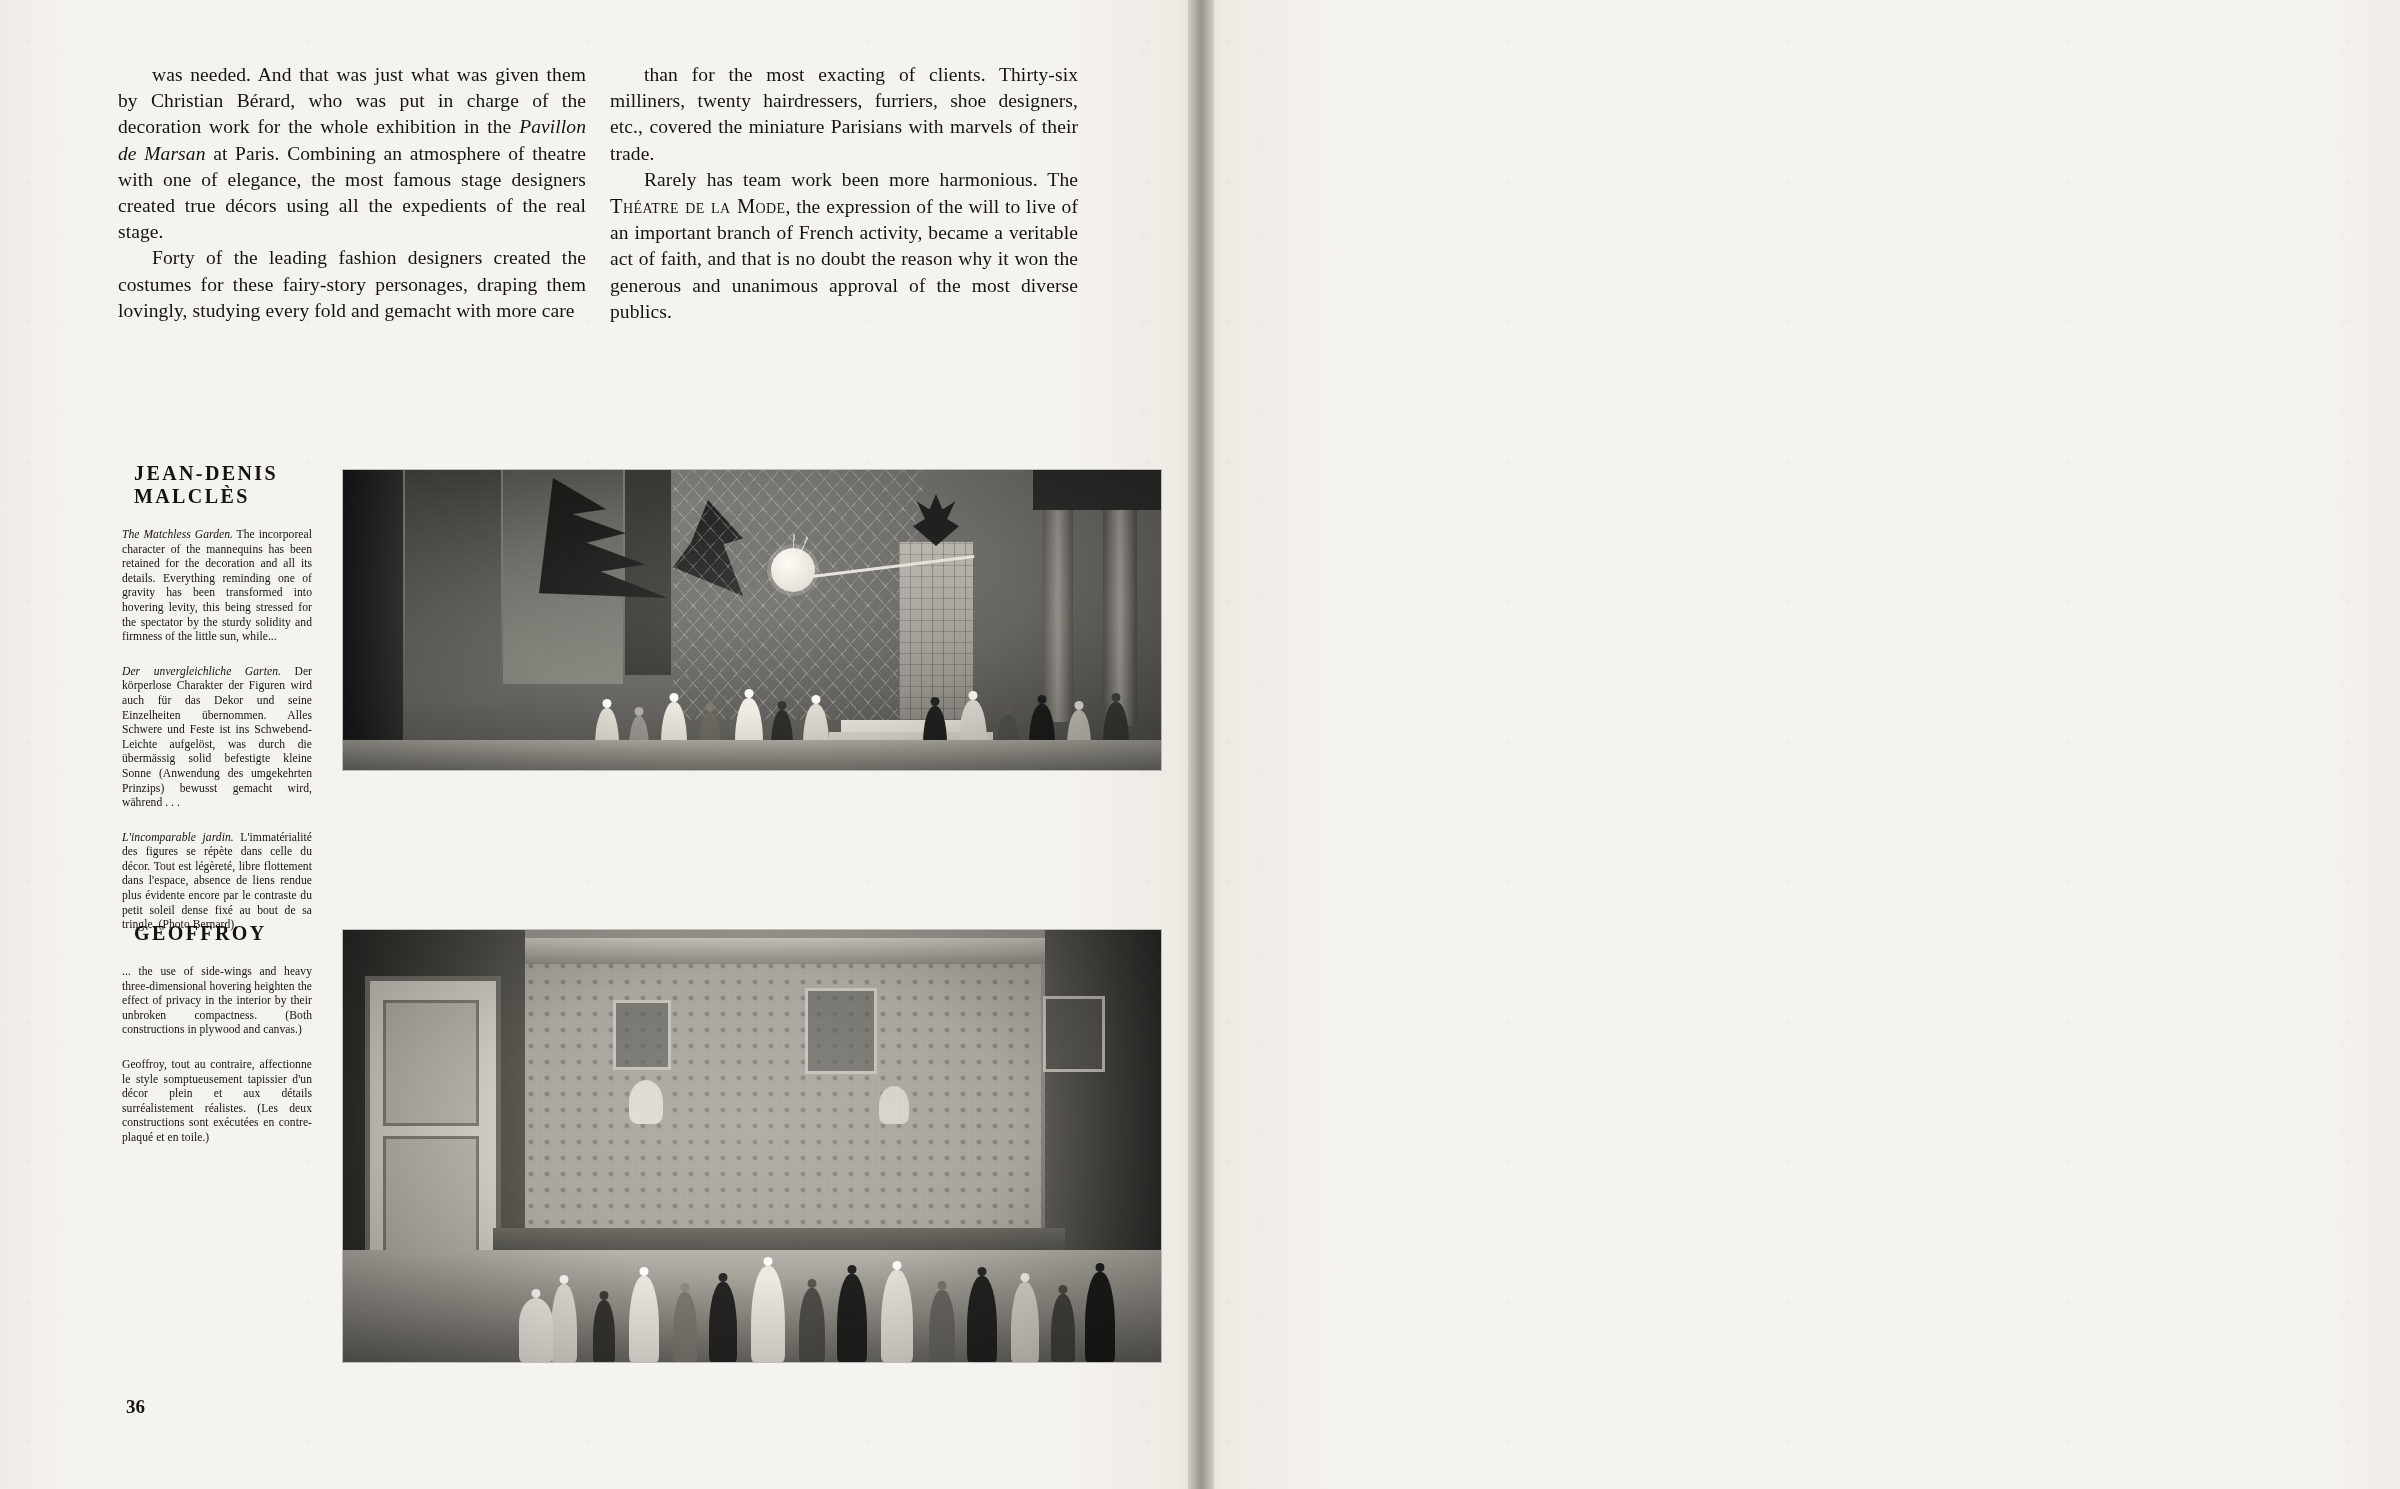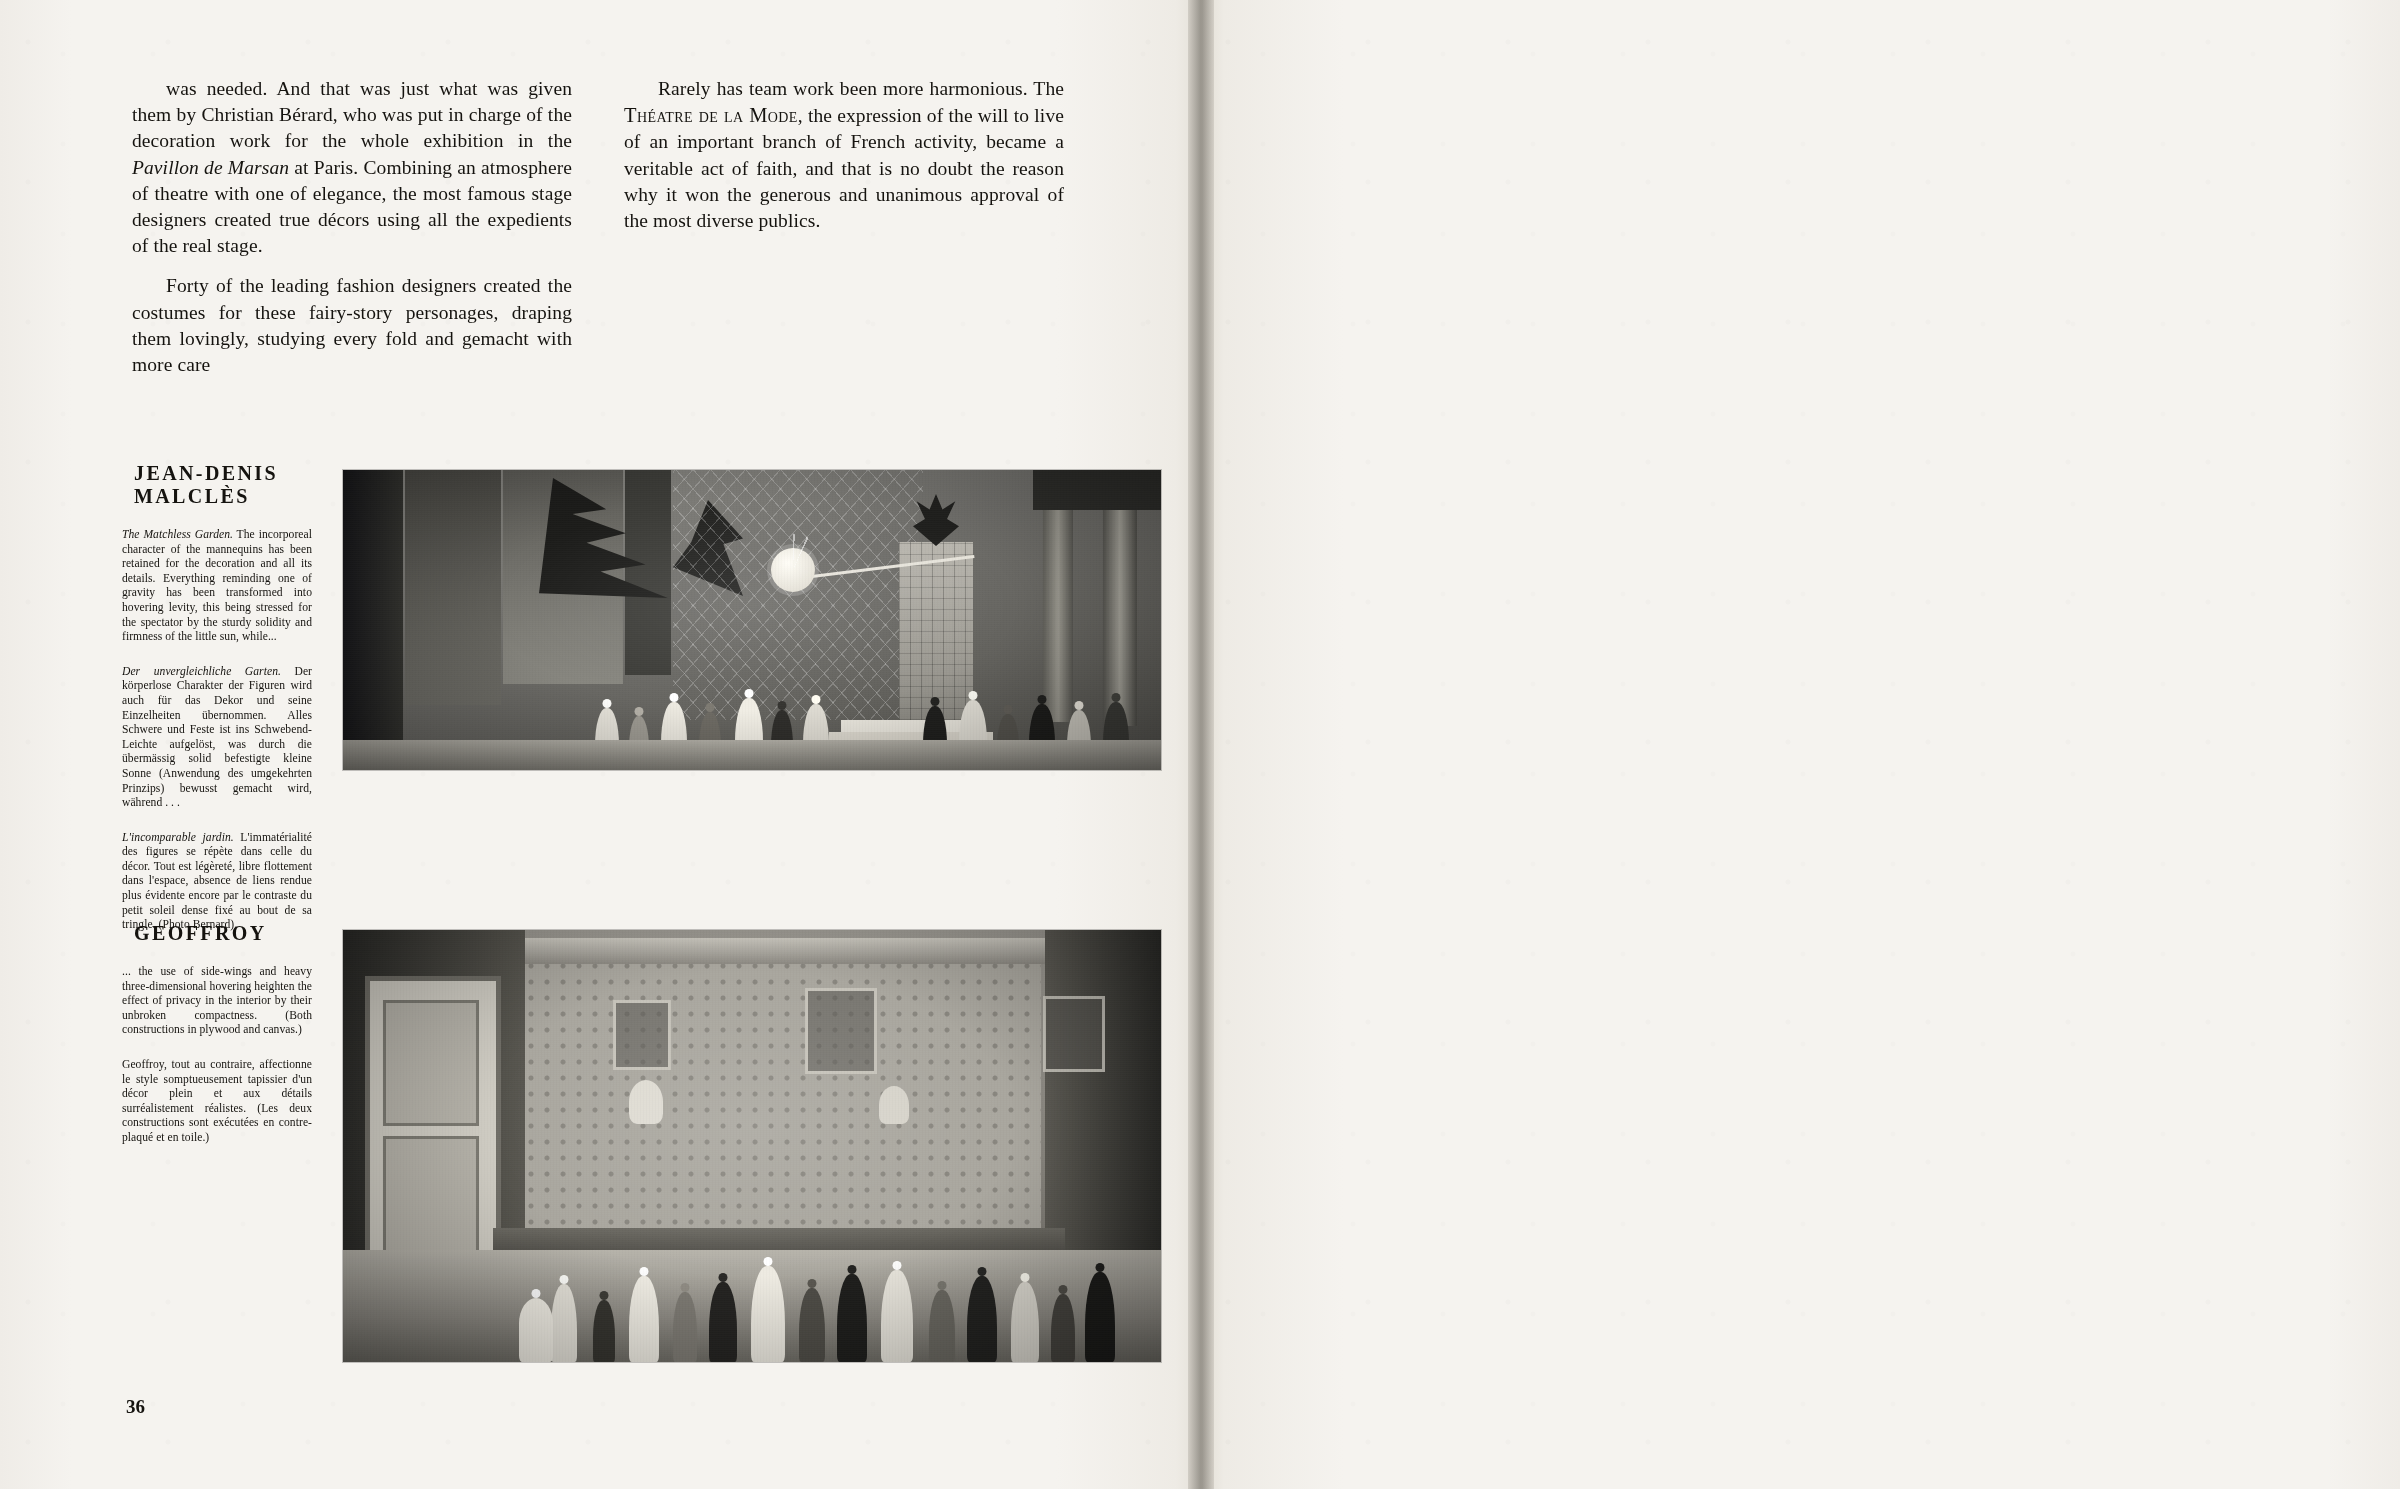--- a/index.html
+++ b/index.html
@@ -22,21 +22,21 @@
     pointer-events:none;}
   .paper-grain{position:absolute;inset:0;pointer-events:none;
     background-image:radial-gradient(circle at 20% 30%,rgba(0,0,0,.015) 0 2px,transparent 3px),
                      radial-gradient(circle at 70% 60%,rgba(0,0,0,.012) 0 2px,transparent 3px);
     background-size:140px 140px,90px 90px;}
 
   
   .body-cols{position:absolute;display:flex;gap:24px;}
   .bcol{font-size:19.5px;line-height:26.2px;text-align:justify;color:#15130f;
         letter-spacing:.1px;}
-  .bcol p{margin:14px;text-indent:34px;}
+  .bcol p{margin:0;text-indent:34px;}
   .bcol p.first{text-indent:34px;}
   .bcol p + p{margin-top:0;}
   .smallcaps{font-variant:small-caps;font-size:20.5px;letter-spacing:.4px;}
   i{font-style:italic;}
 
   #left-body{left:118px;top:62px;width:960px;}
   #left-body .bcol{width:calc((960px - 24px)/2);}
 
   
   .cap-col{position:absolute;width:190px;color:#15130f;}
@@ -81,20 +81,21 @@
 
   <div class="page" id="page-left">
     <div class="paper-grain"></div>
 
     <div class="body-cols" id="left-body">
       <div class="bcol">
         <p class="first">was needed. And that was just what was given them by Christian Bérard, who was put in charge of the decoration work for the whole exhibition in the <i>Pavillon de Marsan</i> at Paris. Combining an atmosphere of theatre with one of elegance, the most famous stage designers created true décors using all the expedients of the real stage.</p>
         <p>Forty of the leading fashion designers created the costumes for these fairy-story personages, draping them lovingly, studying every fold and gemacht with more care</p>
       </div>
       <div class="bcol">
+        <p class="first">than for the most exacting of clients. Thirty-six milliners, twenty hairdressers, furriers, shoe designers, etc., covered the miniature Parisians with marvels of their trade.</p>
         <p>Rarely has team work been more harmonious. The <span class="smallcaps">Théatre de la Mode</span>, the expression of the will to live of an important branch of French activity, became a veritable act of faith, and that is no doubt the reason why it won the generous and unanimous approval of the most diverse publics.</p>
       </div>
     </div>
 
     <div class="cap-col" id="cap-malcles">
       <h3 class="cap-head">JEAN-DENIS MALCLÈS</h3>
       <p><i>The Matchless Garden.</i> The incorporeal character of the mannequins has been retained for the decoration and all its details. Everything reminding one of gravity has been transformed into hovering levity, this being stressed for the spectator by the sturdy solidity and firmness of the little sun, while...</p>
       <p><i>Der unvergleichliche Garten.</i> Der körperlose Charakter der Figuren wird auch für das Dekor und seine Einzelheiten übernommen. Alles Schwere und Feste ist ins Schwebend-Leichte aufgelöst, was durch die übermässig solid befestigte kleine Sonne (Anwendung des umgekehrten Prinzips) bewusst gemacht wird, während . . .</p>
       <p><i>L'incomparable jardin.</i> L'immatérialité des figures se répète dans celle du décor. Tout est légèreté, libre flottement dans l'espace, absence de liens rendue plus évidente encore par le contraste du petit soleil dense fixé au bout de sa tringle. (Photo Bernard).</p>
     </div>

